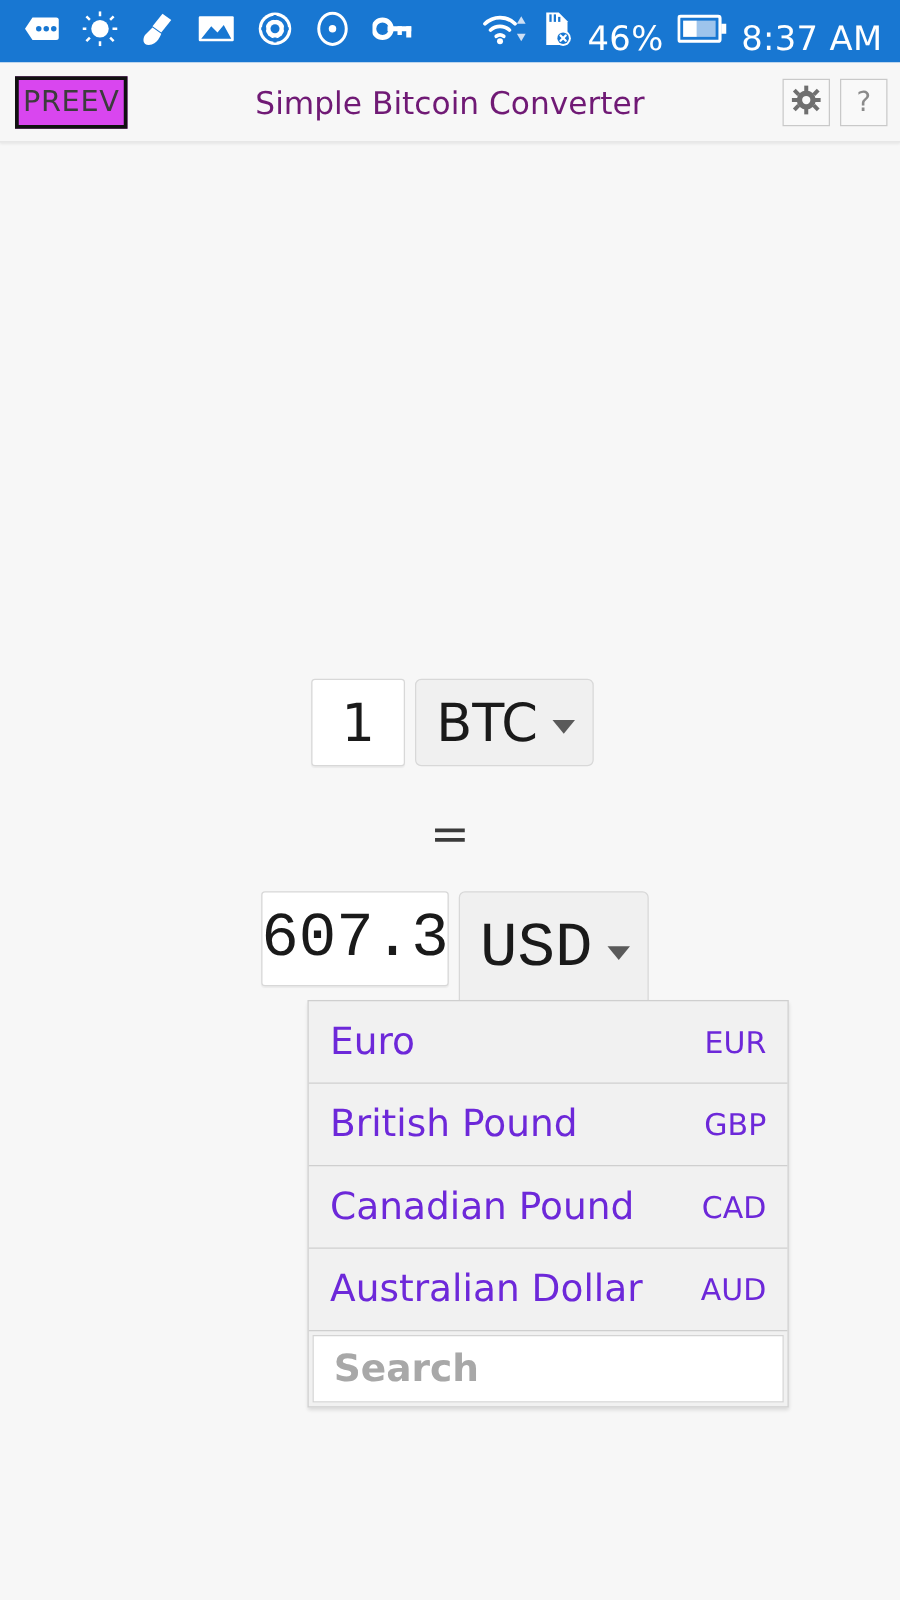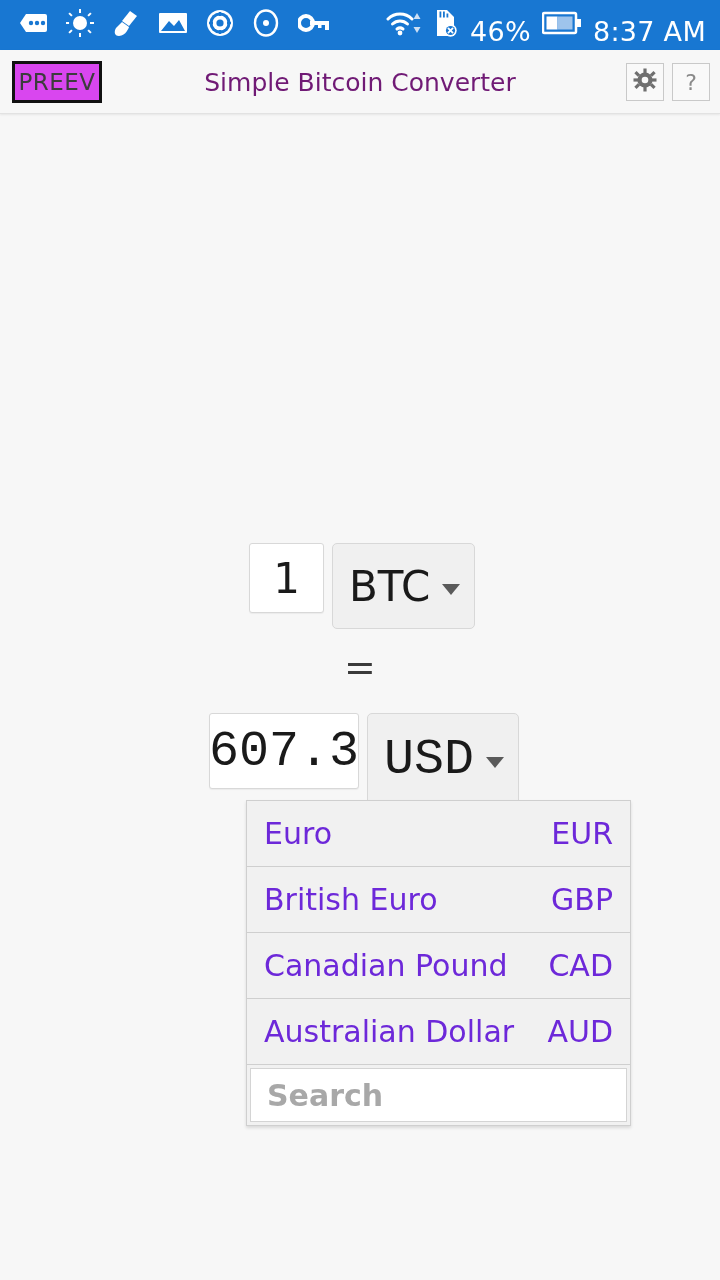--- a/index.html
+++ b/index.html
@@ -145,21 +145,21 @@
   .currency-select {
     background: #f0f0f0;
     border: 1px solid #d8d8d8;
     border-radius: 5px;
     display: flex;
     align-items: center;
     color: #1a1a1a;
     padding: 0 14px 0 16px;
     gap: 12px;
   }
-  #currency-from { height: 86px; font-size: 42px; }
+  #currency-from { height: 70px; font-size: 42px; }
   #currency-to   { height: 92px; font-size: 50px; }
 
   .caret {
     width: 0; height: 0;
     border-left: 9px solid transparent;
     border-right: 9px solid transparent;
     border-top: 11px solid #5a5a5a;
     flex: 0 0 auto;
     margin-top: 6px;
   }
@@ -188,21 +188,21 @@
   .dropdown-item {
     height: 66px;
     display: flex;
     align-items: center;
     justify-content: space-between;
     padding: 0 17px;
     border-bottom: 1px solid #cfcfcf;
     color: #6d28d9;
     font-size: 30px;
   }
-  .dropdown-item .code { font-size: 30px; }
+  .dropdown-item .code { font-size: 24px; }
   #currency-search {
     height: 54px;
     margin: 3px;
     background: #ffffff;
     border: 1px solid #d4d4d4;
     display: flex;
     align-items: center;
     padding: 0 16px;
     font-size: 30px;
     color: #a8a8a8;
@@ -382,21 +382,21 @@
   </div>
 
   <div id="currency-dropdown">
 
     <div class="dropdown-item">
       <span class="cname">Euro</span>
       <span class="code">EUR</span>
     </div>
 
     <div class="dropdown-item">
-      <span class="cname">British Euro</span>
+      <span class="cname">British Pound</span>
       <span class="code">GBP</span>
     </div>
 
     <div class="dropdown-item">
       <span class="cname">Canadian Pound</span>
       <span class="code">CAD</span>
     </div>
 
     <div class="dropdown-item">
       <span class="cname">Australian Dollar</span>

